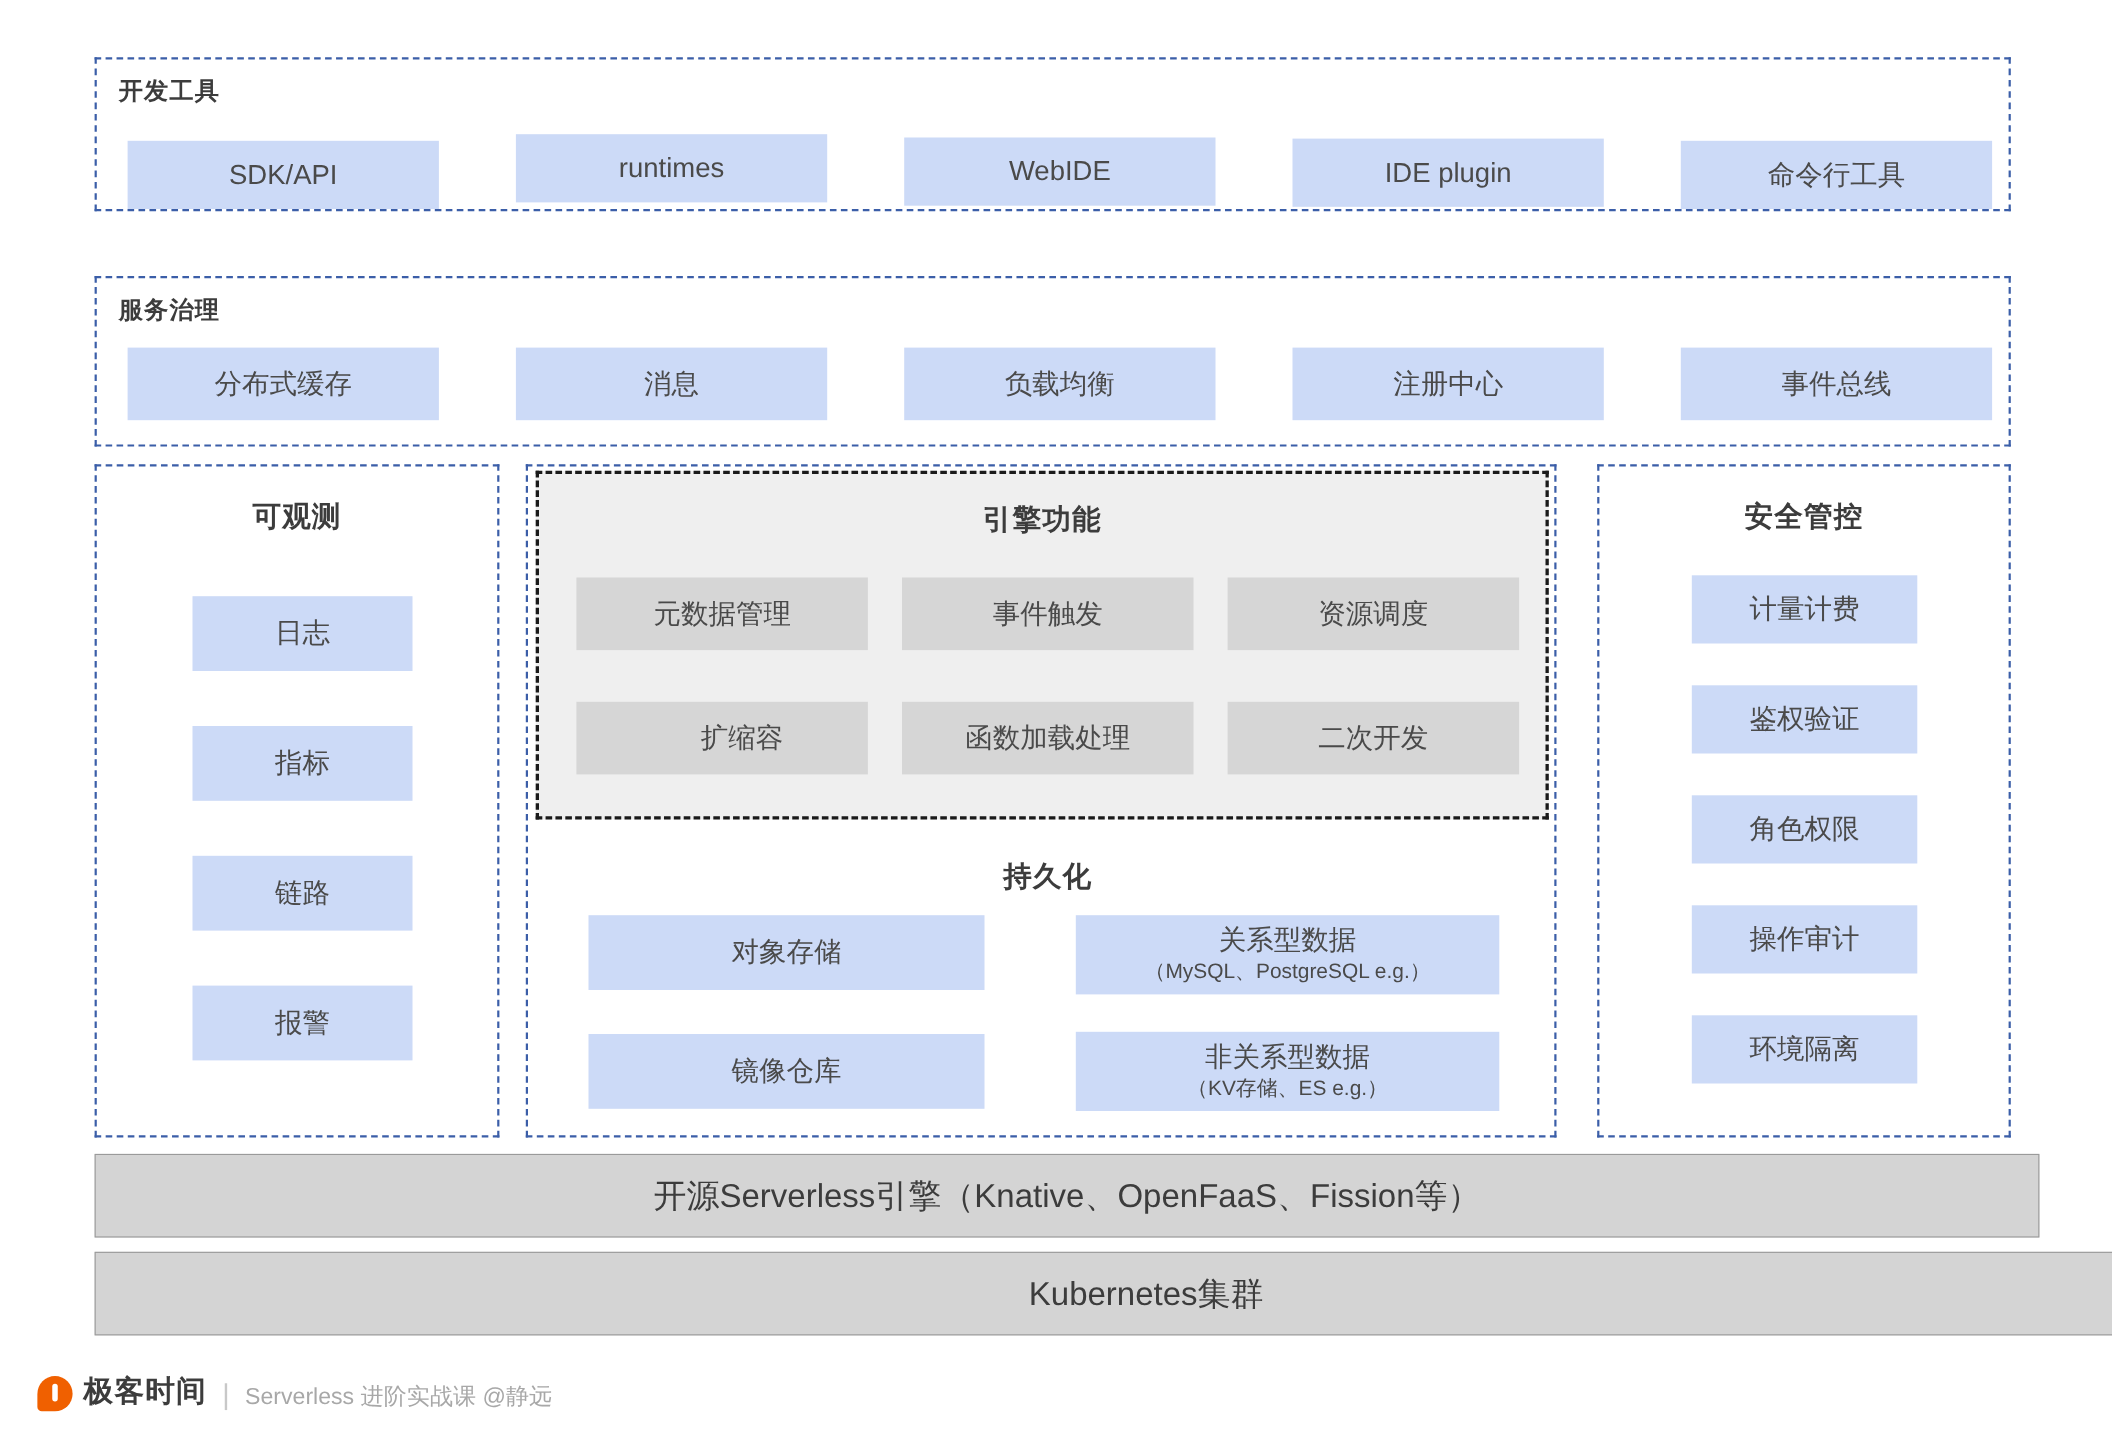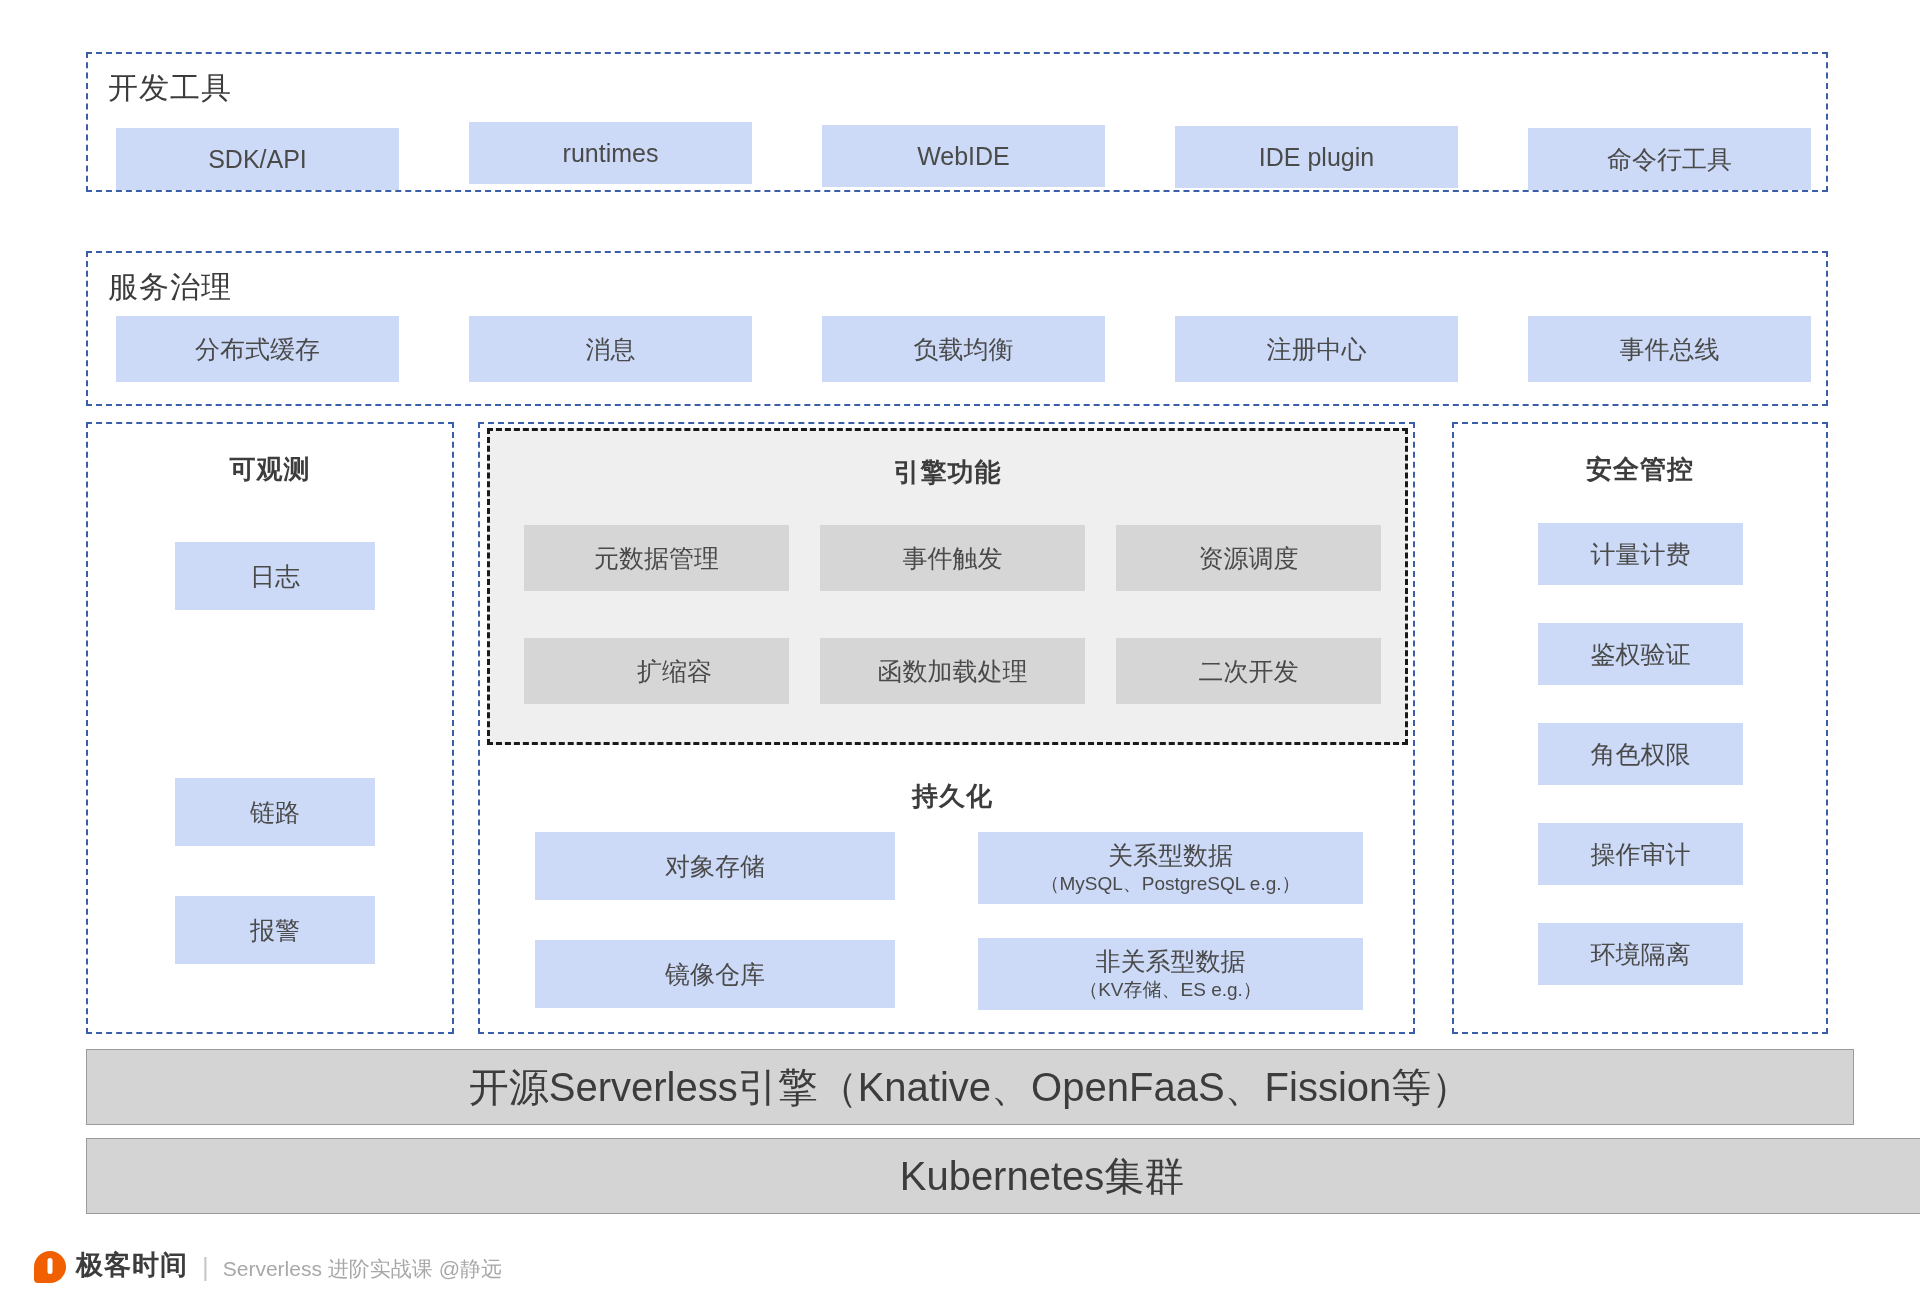--- a/index.html
+++ b/index.html
@@ -26,22 +26,22 @@
     background: transparent;
   }
   .panel-dashed-black {
     position: absolute;
     border: 3px dashed #1a1a1a;
     background: #efefef;
   }
 
   .panel-title-left {
     position: absolute;
-    font-size: 30px;
-    font-weight: normal;
+    font-size: 22px;
+    font-weight: bold;
     color: #3c3c3c;
     letter-spacing: 1px;
   }
   .panel-title-center {
     position: absolute;
     width: 100%;
     text-align: center;
     font-size: 26px;
     font-weight: bold;
     color: #3c3c3c;
@@ -71,21 +71,21 @@
   }
 
   
   .bar {
     position: absolute;
     display: flex;
     align-items: center;
     justify-content: center;
     background: #d4d4d4;
     border: 1px solid #9a9a9a;
-    font-size: 40px;
+    font-size: 30px;
     color: #3c3c3c;
   }
 
   
   #footer {
     position: absolute;
     left: 34px;
     top: 1243px;
     display: flex;
     align-items: flex-end;
@@ -166,20 +166,23 @@
   <div class="chip" style="left:1528px; top:316px; width:283px; height:66px;">
     <span>事件总线</span>
   </div>
 
   <div class="panel-dashed-blue" style="left:86px; top:422px; width:368px; height:612px;">
     <div class="panel-title-center" style="left:0; top:28px;">可观测</div>
   </div>
   <div class="chip" style="left:175px; top:542px; width:200px; height:68px;">
     <span>日志</span>
   </div>
+  <div class="chip" style="left:175px; top:660px; width:200px; height:68px;">
+    <span>指标</span>
+  </div>
   <div class="chip" style="left:175px; top:778px; width:200px; height:68px;">
     <span>链路</span>
   </div>
   <div class="chip" style="left:175px; top:896px; width:200px; height:68px;">
     <span>报警</span>
   </div>
 
   <div class="panel-dashed-blue" style="left:478px; top:422px; width:937px; height:612px;"></div>
 
   <div class="panel-dashed-black" style="left:487px; top:428px; width:921px; height:317px;">

